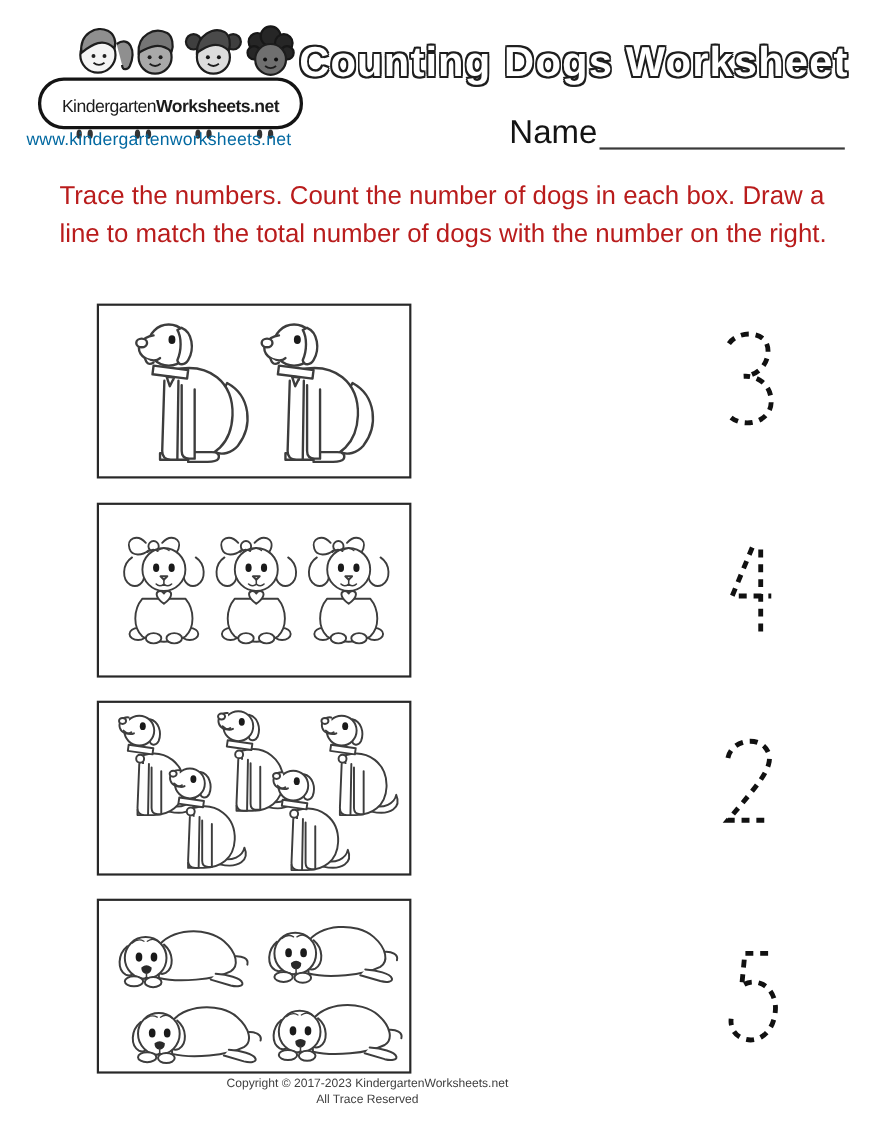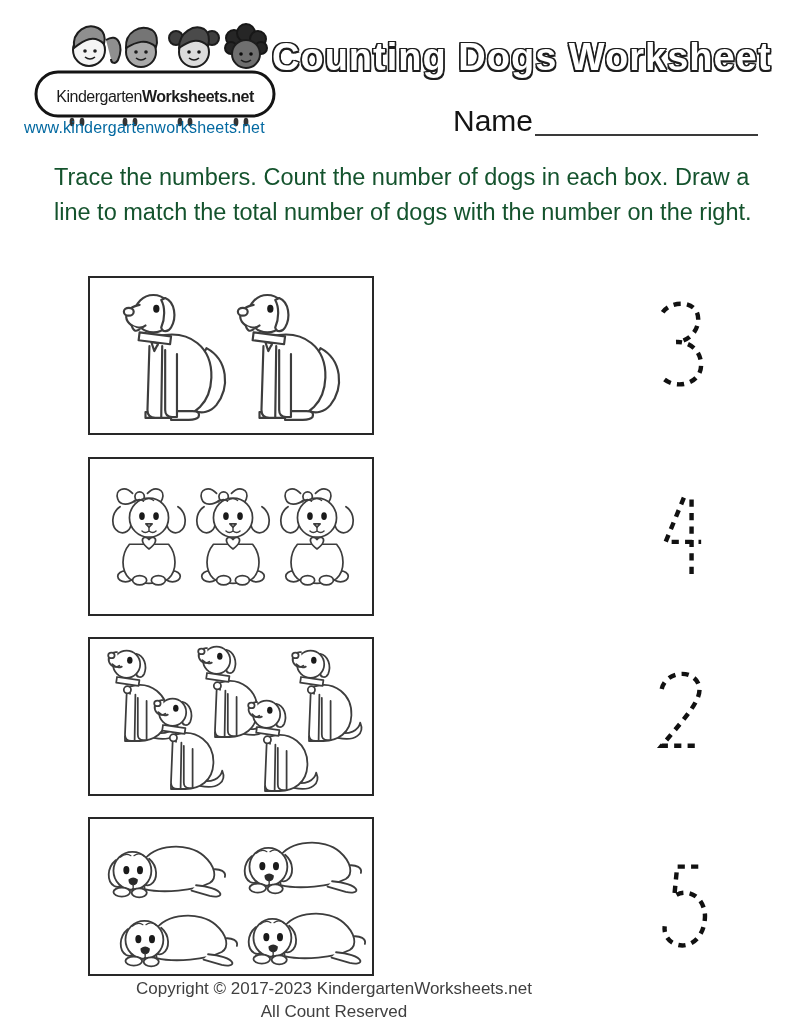--- a/index.html
+++ b/index.html
@@ -14,42 +14,42 @@
     position:absolute; left:24px; top:119px; width:250px;
     font-size:16px; letter-spacing:.2px; color:#0369a1;
   }
   .title {
     position:absolute; left:272px; top:36px; width:450px; text-align:right;
     font-size:38px; font-weight:700; letter-spacing:1px; color:#fff; white-space:nowrap;
     text-shadow:-1.5px -1.5px 0 #1e1e1e, 1.5px -1.5px 0 #1e1e1e, -1.5px 1.5px 0 #1e1e1e,
                  1.5px 1.5px 0 #1e1e1e, 0 -1.5px 0 #1e1e1e, 0 1.5px 0 #1e1e1e,
                  -1.5px 0 0 #1e1e1e, 1.5px 0 0 #1e1e1e;
   }
-  .name-row { position:absolute; left:453px; top:106px; width:305px; display:flex; align-items:flex-end; }
+  .name-row { position:absolute; left:463px; top:106px; width:305px; display:flex; align-items:flex-end; }
   .name-label { font-size:30px; color:#141414; line-height:1; }
   .name-line { flex:1; border-bottom:2px solid #3a3a3a; height:30px; margin-left:2px; }
   
   .instructions {
     position:absolute; left:54px; top:160px; width:700px;
-    font-size:23.5px; line-height:1.5; color:#14532d;
+    font-size:23.5px; line-height:1.5; color:#b91c1c;
   }
   
   .dog-box {
     position:absolute; left:88px; width:286px; height:159px;
     border:2px solid #282828; background:#fff;
   }
   .dog-box .dog { position:absolute; }
   .trace-number { position:absolute; width:58px; height:96px; }
   .trace-number path {
     fill:none; stroke:#111; stroke-width:4.6; stroke-dasharray:7.5 6.5; stroke-linecap:butt;
   }
   
   .footer {
     position:absolute; left:0; top:978px; width:668px; text-align:center;
-    font-size:17px; line-height:1.35; color:#404040;
+    font-size:11px; line-height:1.35; color:#404040;
   }
   .defs-hidden { position:absolute; width:0; height:0; overflow:hidden; }
 </style>
 </head>
 <body>
 
 <div class="page">
 
   <div class="logo-block">
     <svg width="256" height="130" viewBox="0 0 256 130">
@@ -185,21 +185,21 @@
     </svg>
   <svg class="trace-number" style="left:650px; top:666px" viewBox="0 0 60 100">
       <path d="M12,24 C16,5 46,2 51,21 C54,35 38,52 12,83 L52,83"></path>
     </svg>
   <svg class="trace-number" style="left:652px; top:858px" viewBox="0 0 60 100">
       <path d="M48,9 L26,9 L23,40 C34,31 54,38 55,60 C55,82 40,95 25,90 C16,87 12,79 13,71"></path>
     </svg>
 
   <div class="footer">
     <div>Copyright © 2017-2023 KindergartenWorksheets.net</div>
-    <div>All Count Reserved</div>
+    <div>All Trace Reserved</div>
   </div>
 
   <svg class="defs-hidden" aria-hidden="true">
     <defs>
 
       <symbol id="sitting-labrador" viewBox="0 0 120 140">
         <g fill="#fff" stroke="#3d3d3d" stroke-width="2.2" stroke-linejoin="round" stroke-linecap="round">
           <path d="M92,62 C114,74 116,102 102,120 C96,127 87,129 81,126 C92,113 96,92 87,72 Z"></path>
           <path d="M42,50 C76,42 98,62 97,92 C96,118 80,132 58,133 L30,133 L30,127 L42,127 Z"></path>
           <path d="M56,126 L78,126 Q86,126 84,132 Q82,135 74,135 L56,135 Z"></path>

